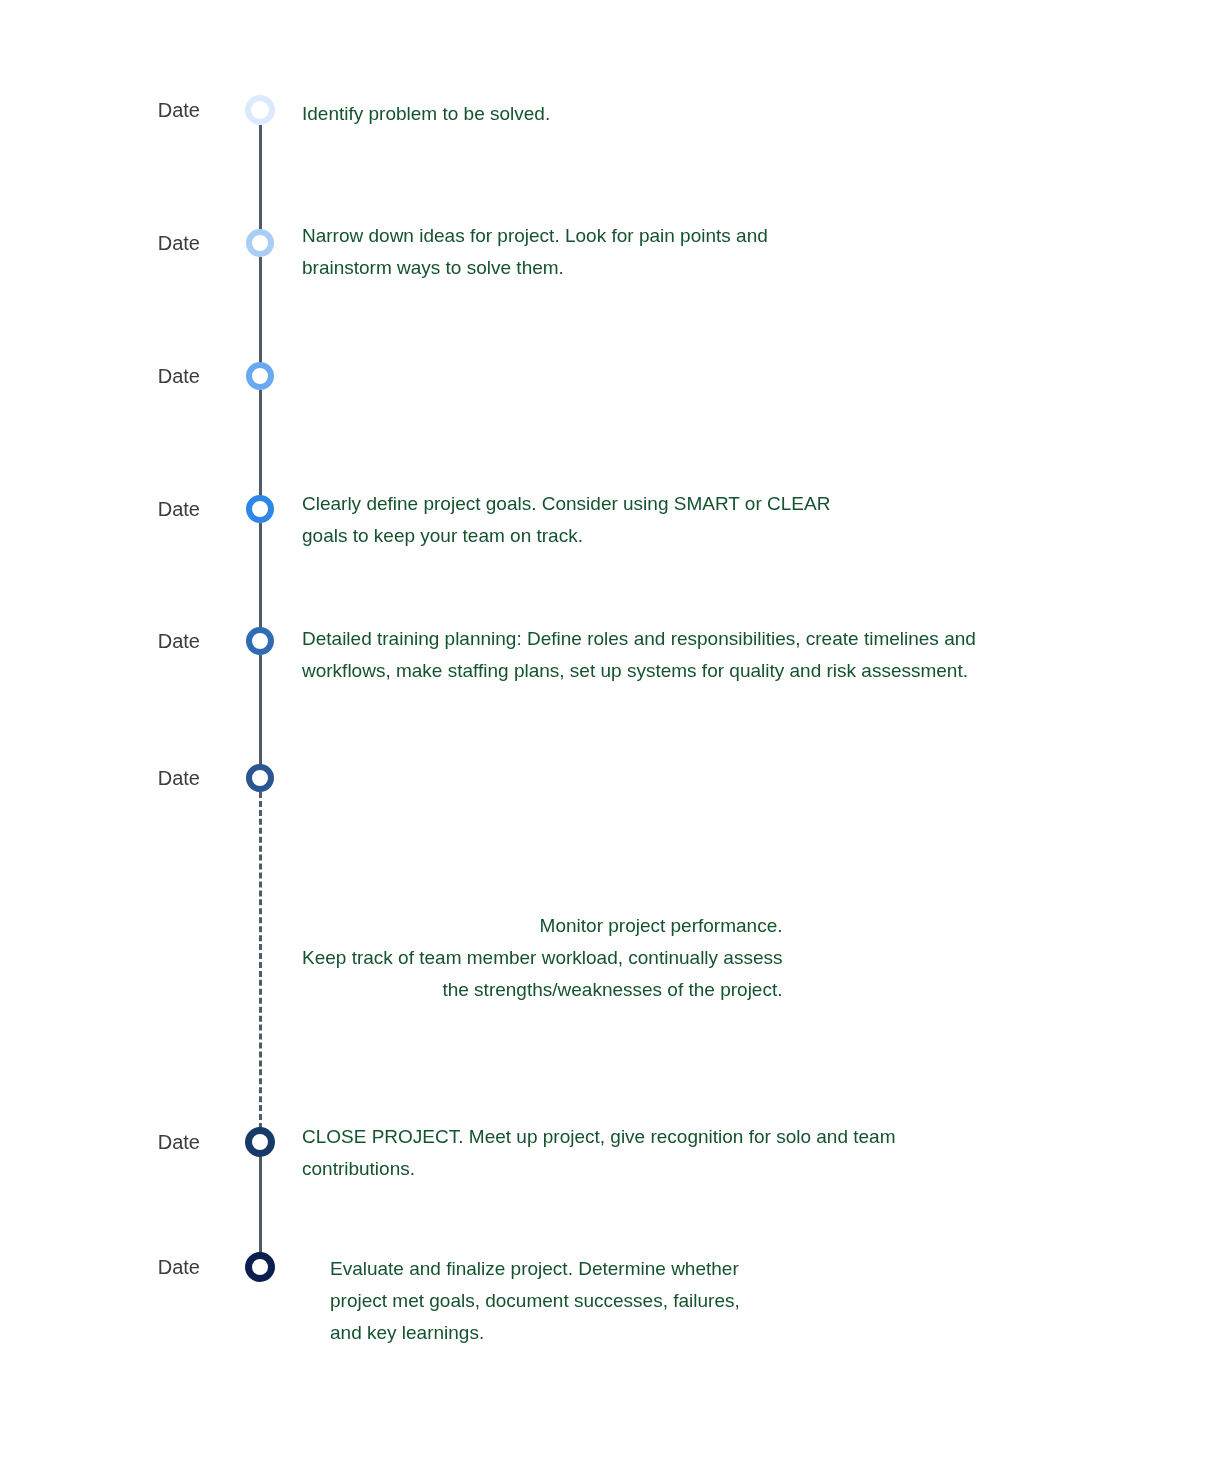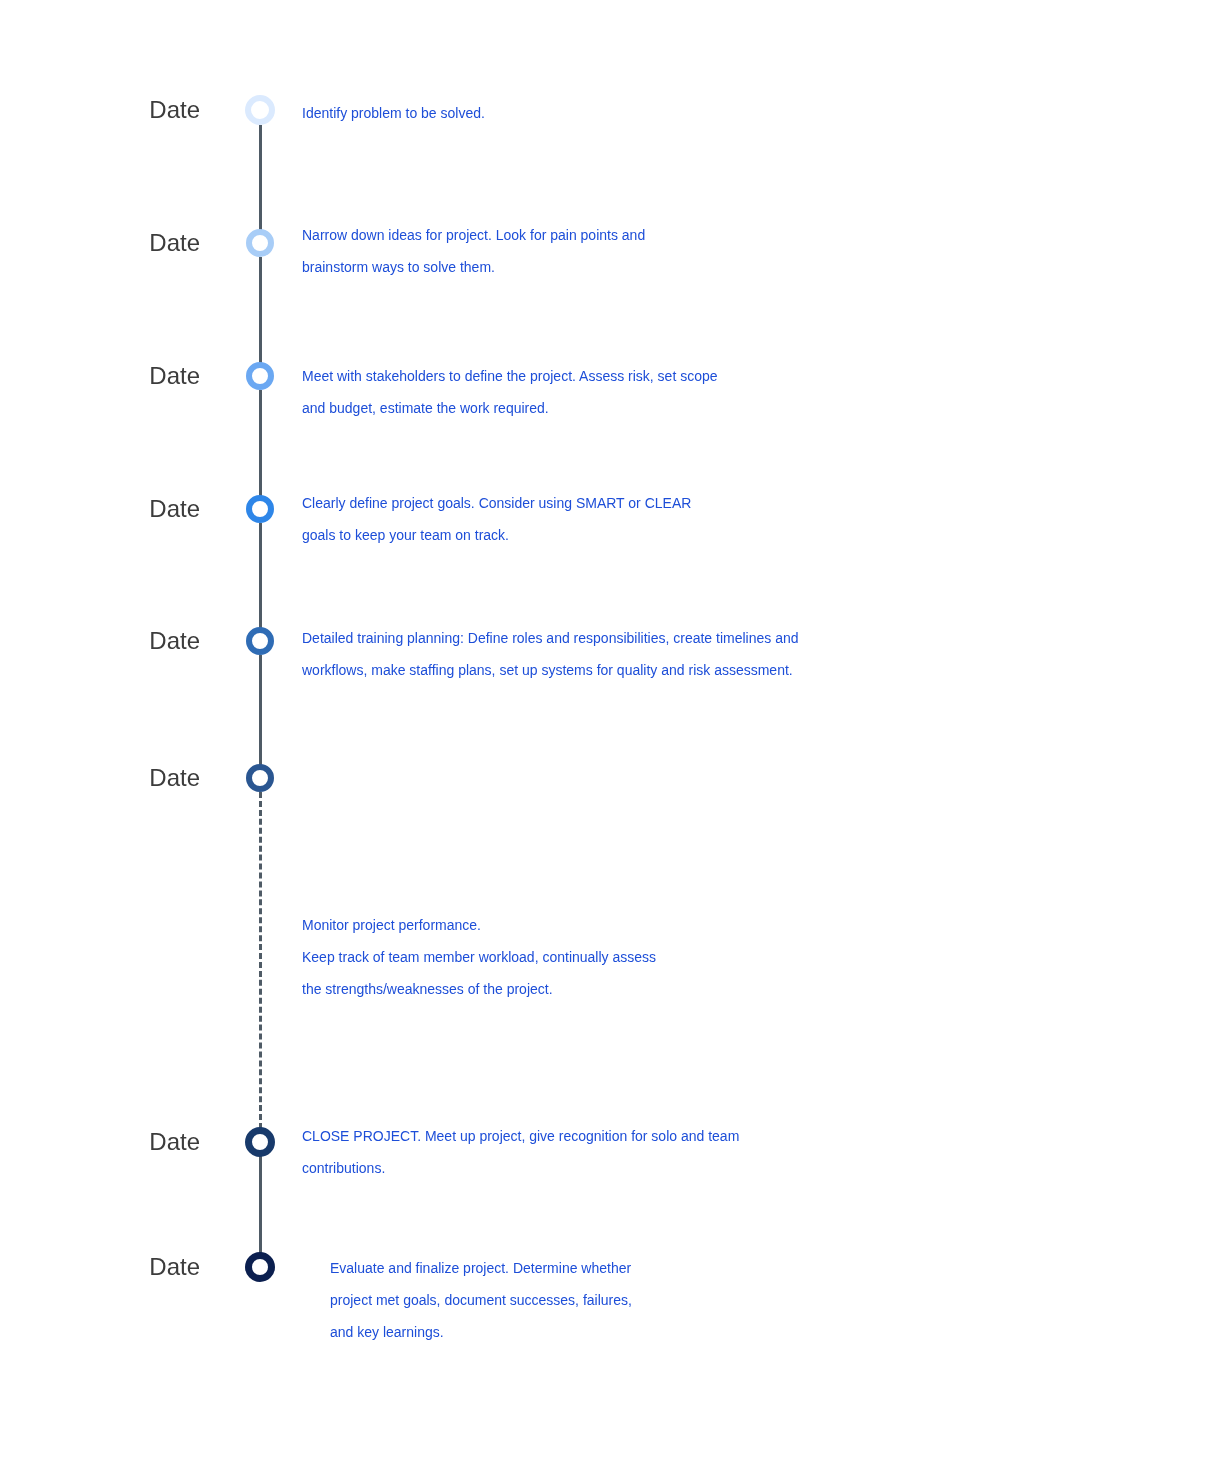--- a/index.html
+++ b/index.html
@@ -44,33 +44,33 @@
     background: #ffffff;
     transform: translate(-50%, -50%);
   }
 
   
   .date-label {
     position: absolute;
     right: 1014px; 
     text-align: right;
     white-space: nowrap;
-    font-size: 24px;
+    font-size: 20px;
     line-height: 1;
     color: #3c3c3c;
     transform: translateY(-50%);
   }
 
   
   .desc {
     position: absolute;
     left: 302px;
-    font-size: 14px;
+    font-size: 19px;
     line-height: 31.8px;
-    color: #1d4ed8;
+    color: #14532d;
     white-space: pre-line;
     max-width: 870px;
   }
 </style>
 </head>
 <body>
 
 <div id="timeline-root">
 
 <div class="spine" style="top: 125px; height: 105px; background: rgb(79, 91, 102);"></div>
@@ -82,33 +82,31 @@
     <div class="spine" style="top: 1156px; height: 98px; background: rgb(79, 91, 102);"></div>
     <div class="node" style="top: 110px; width: 30px; height: 30px; border: 6px solid rgb(219, 234, 254);"></div>
     <div class="date-label" style="top: 110px;">Date</div>
     <div class="desc" style="top: 98px;">Identify problem to be solved.</div>
     <div class="node" style="top: 243px; width: 28px; height: 28px; border: 6px solid rgb(168, 205, 247);"></div>
     <div class="date-label" style="top: 243px;">Date</div>
     <div class="desc" style="top: 220px;">Narrow down ideas for project. Look for pain points and
 brainstorm ways to solve them.</div>
     <div class="node" style="top: 376px; width: 28px; height: 28px; border: 6px solid rgb(107, 168, 242);"></div>
     <div class="date-label" style="top: 376px;">Date</div>
-    <div class="desc" style="top: 361px;">Meet with stakeholders to define the project. Assess risk, set scope
-and budget, estimate the work required.</div>
     <div class="node" style="top: 509px; width: 28px; height: 28px; border: 6px solid rgb(46, 134, 232);"></div>
     <div class="date-label" style="top: 509px;">Date</div>
     <div class="desc" style="top: 488px;">Clearly define project goals. Consider using SMART or CLEAR
 goals to keep your team on track.</div>
     <div class="node" style="top: 641px; width: 28px; height: 28px; border: 6px solid rgb(47, 108, 181);"></div>
     <div class="date-label" style="top: 641px;">Date</div>
     <div class="desc" style="top: 623px;">Detailed training planning: Define roles and responsibilities, create timelines and
 workflows, make staffing plans, set up systems for quality and risk assessment.</div>
     <div class="node" style="top: 778px; width: 28px; height: 28px; border: 6px solid rgb(42, 86, 145);"></div>
     <div class="date-label" style="top: 778px;">Date</div>
-    <div class="desc" style="top: 910px;">Monitor project performance.
+    <div class="desc" style="top: 910px; text-align: right;">Monitor project performance.
 Keep track of team member workload, continually assess
 the strengths/weaknesses of the project.</div>
     <div class="node" style="top: 1142px; width: 30px; height: 30px; border: 7px solid rgb(24, 58, 107);"></div>
     <div class="date-label" style="top: 1142px;">Date</div>
     <div class="desc" style="top: 1121px;">CLOSE PROJECT. Meet up project, give recognition for solo and team
 contributions.</div>
     <div class="node" style="top: 1267px; width: 30px; height: 30px; border: 7px solid rgb(11, 31, 79);"></div>
     <div class="date-label" style="top: 1267px;">Date</div>
     <div class="desc" style="top: 1253px; margin-left: 28px;">Evaluate and finalize project. Determine whether
 project met goals, document successes, failures,

